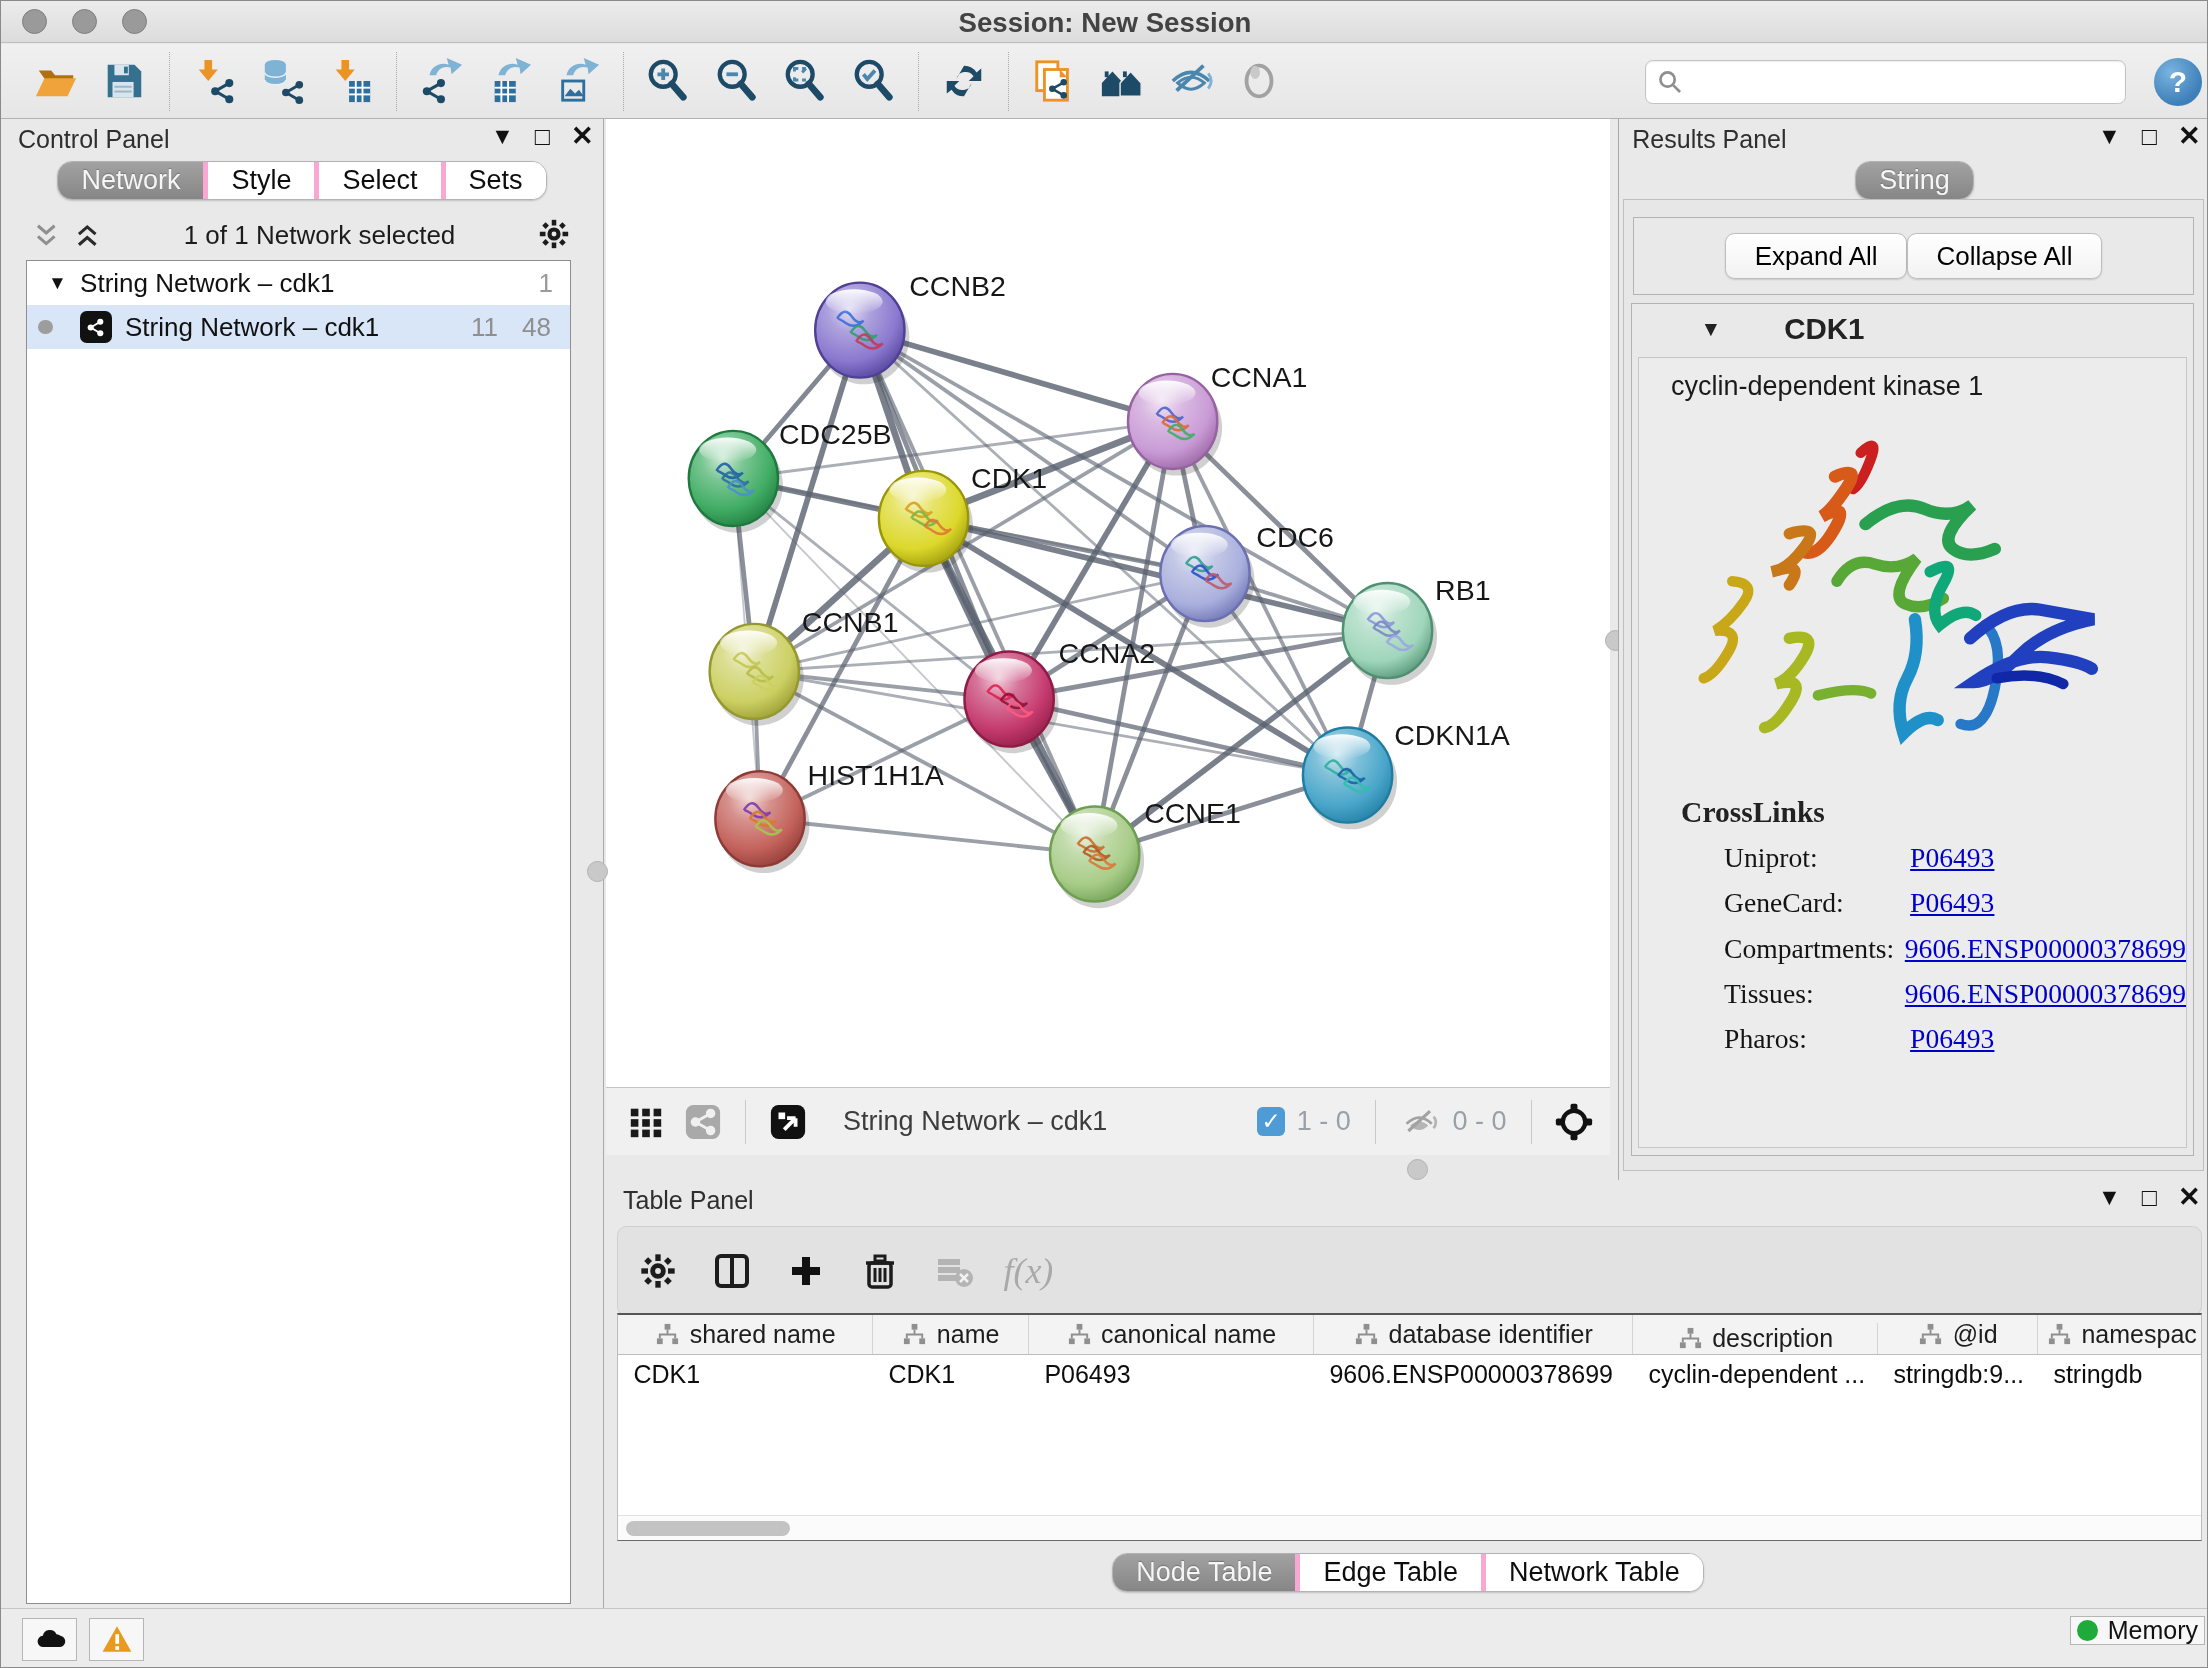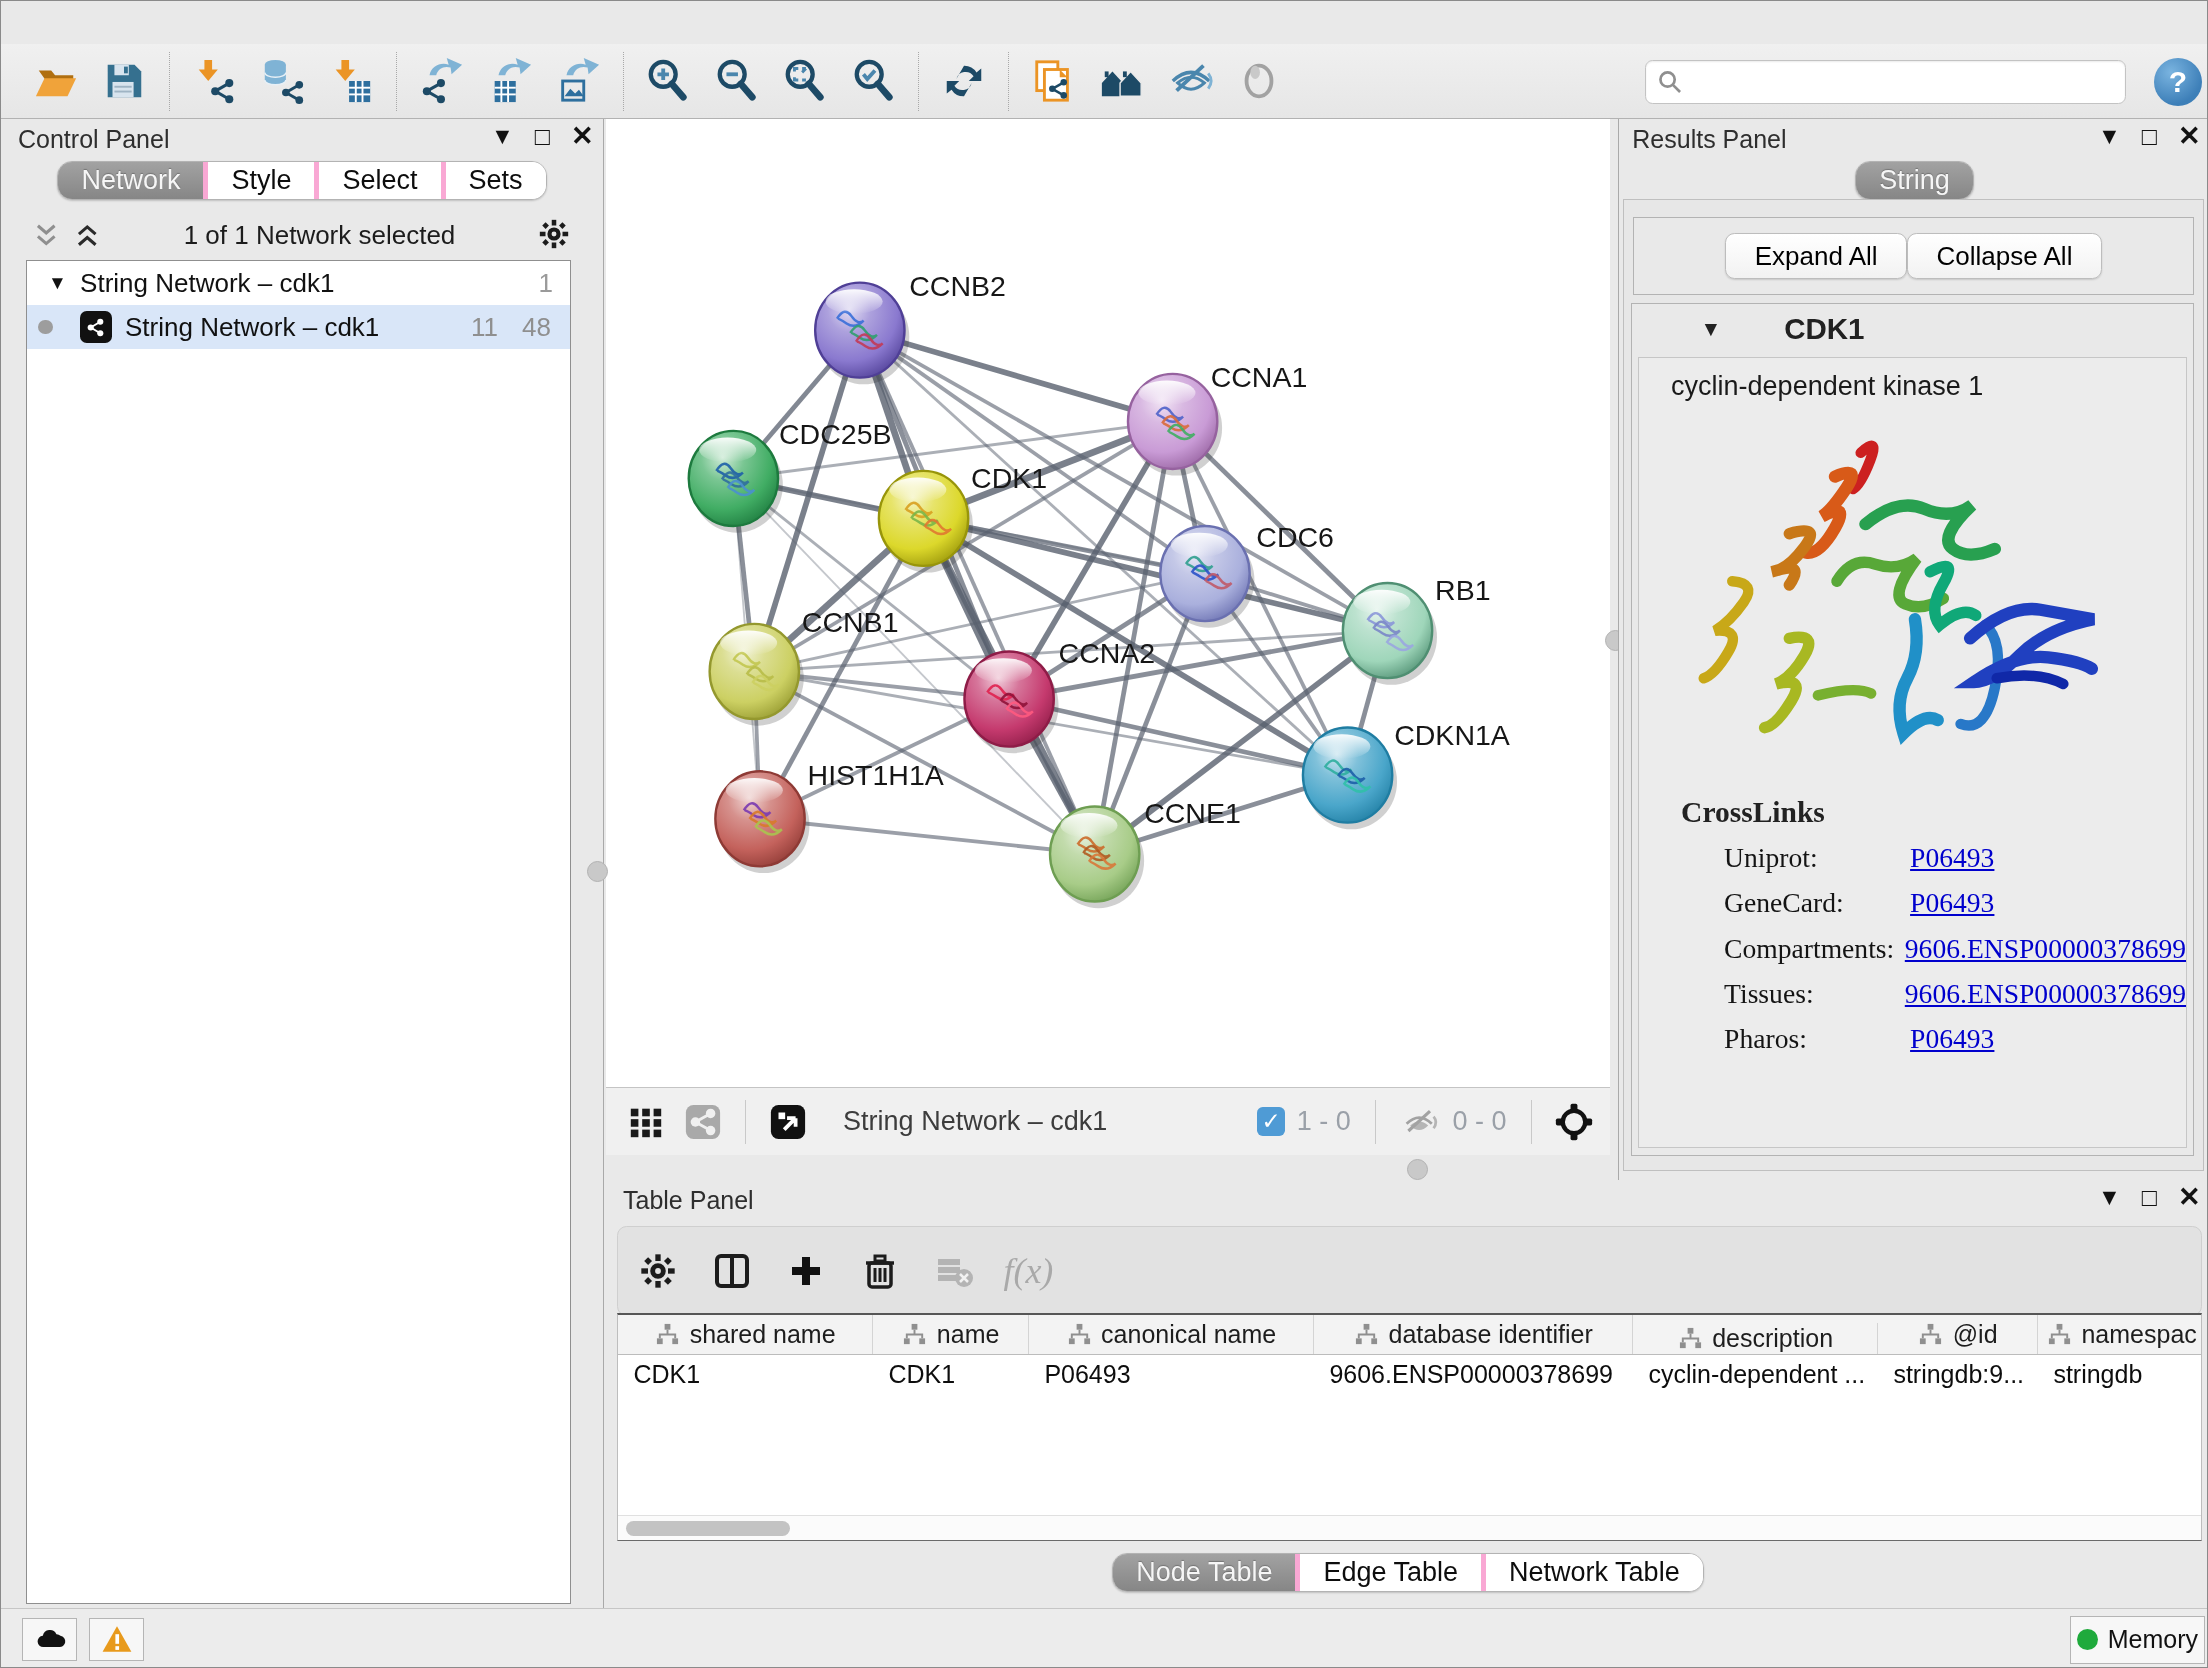--- a/index.html
+++ b/index.html
@@ -104,30 +104,38 @@
   .th svg{width:25px;height:25px;flex:0 0 auto;}
   .tbl-row{display:flex;height:38px;background:#fff;}
   .td{font-size:25px;color:#0d0d0d;padding-left:15px;display:flex;align-items:center;overflow:hidden;white-space:nowrap;flex:0 0 auto;}
   .hscroll{position:absolute;left:0;right:0;bottom:0;height:25px;background:#fbfbfb;border-top:1px solid #e0e0e0;}
   .hthumb{position:absolute;left:7.6px;top:4.8px;width:164px;height:15px;border-radius:7.6px;background:#c3c3c3;}
   .tp-tabs{position:absolute;left:0;right:0;top:373px;text-align:center;}
   
   .statusbar{position:absolute;left:0;top:1607px;width:2208px;height:61px;background:#ececec;border-top:1.9px solid #c6c6c6;}
   .sb-btn{position:absolute;top:8.6px;width:55px;height:43px;background:#f7f7f7;border:1.9px solid #b5b5b5;display:flex;align-items:center;justify-content:center;cursor:pointer;}
   .sb-btn svg{width:32px;height:32px;}
-  .mem-btn{position:absolute;right:3.8px;top:6.7px;width:135px;height:48px;background:#f7f7f7;border:1.9px solid #b5b5b5;
+  .mem-btn{position:absolute;right:3.8px;top:6.7px;width:135px;height:29px;background:#f7f7f7;border:1.9px solid #b5b5b5;
     display:flex;align-items:center;justify-content:center;gap:9.5px;font-size:25px;color:#111;cursor:pointer;}
   .mem-dot{width:21px;height:21px;border-radius:50%;background:#1faa3c;}
   .net-label{font-size:30px;fill:#161616;font-family:"Liberation Sans",sans-serif;}
 </style>
 </head>
 <body>
 
 <div class="window">
 
+  <div class="titlebar">
+    <div class="traffic">
+      <span class="tl"></span>
+      <span class="tl"></span>
+      <span class="tl"></span>
+    </div>
+    <div class="win-title">Session: New Session</div>
+  </div>
 
   <div class="toolbar">
     <div class="tb-row" id="tb-row">
         <span class="tb-group">
           <button class="tb-btn">
             <svg viewBox="0 0 48 48">
               <path d="M6 13h13l4 5h19v5H13z" fill="#b06f10"></path>
               <path d="M3 40l9-19h33l-9 19z" fill="#f0a33a"></path>
             </svg>
           </button>

